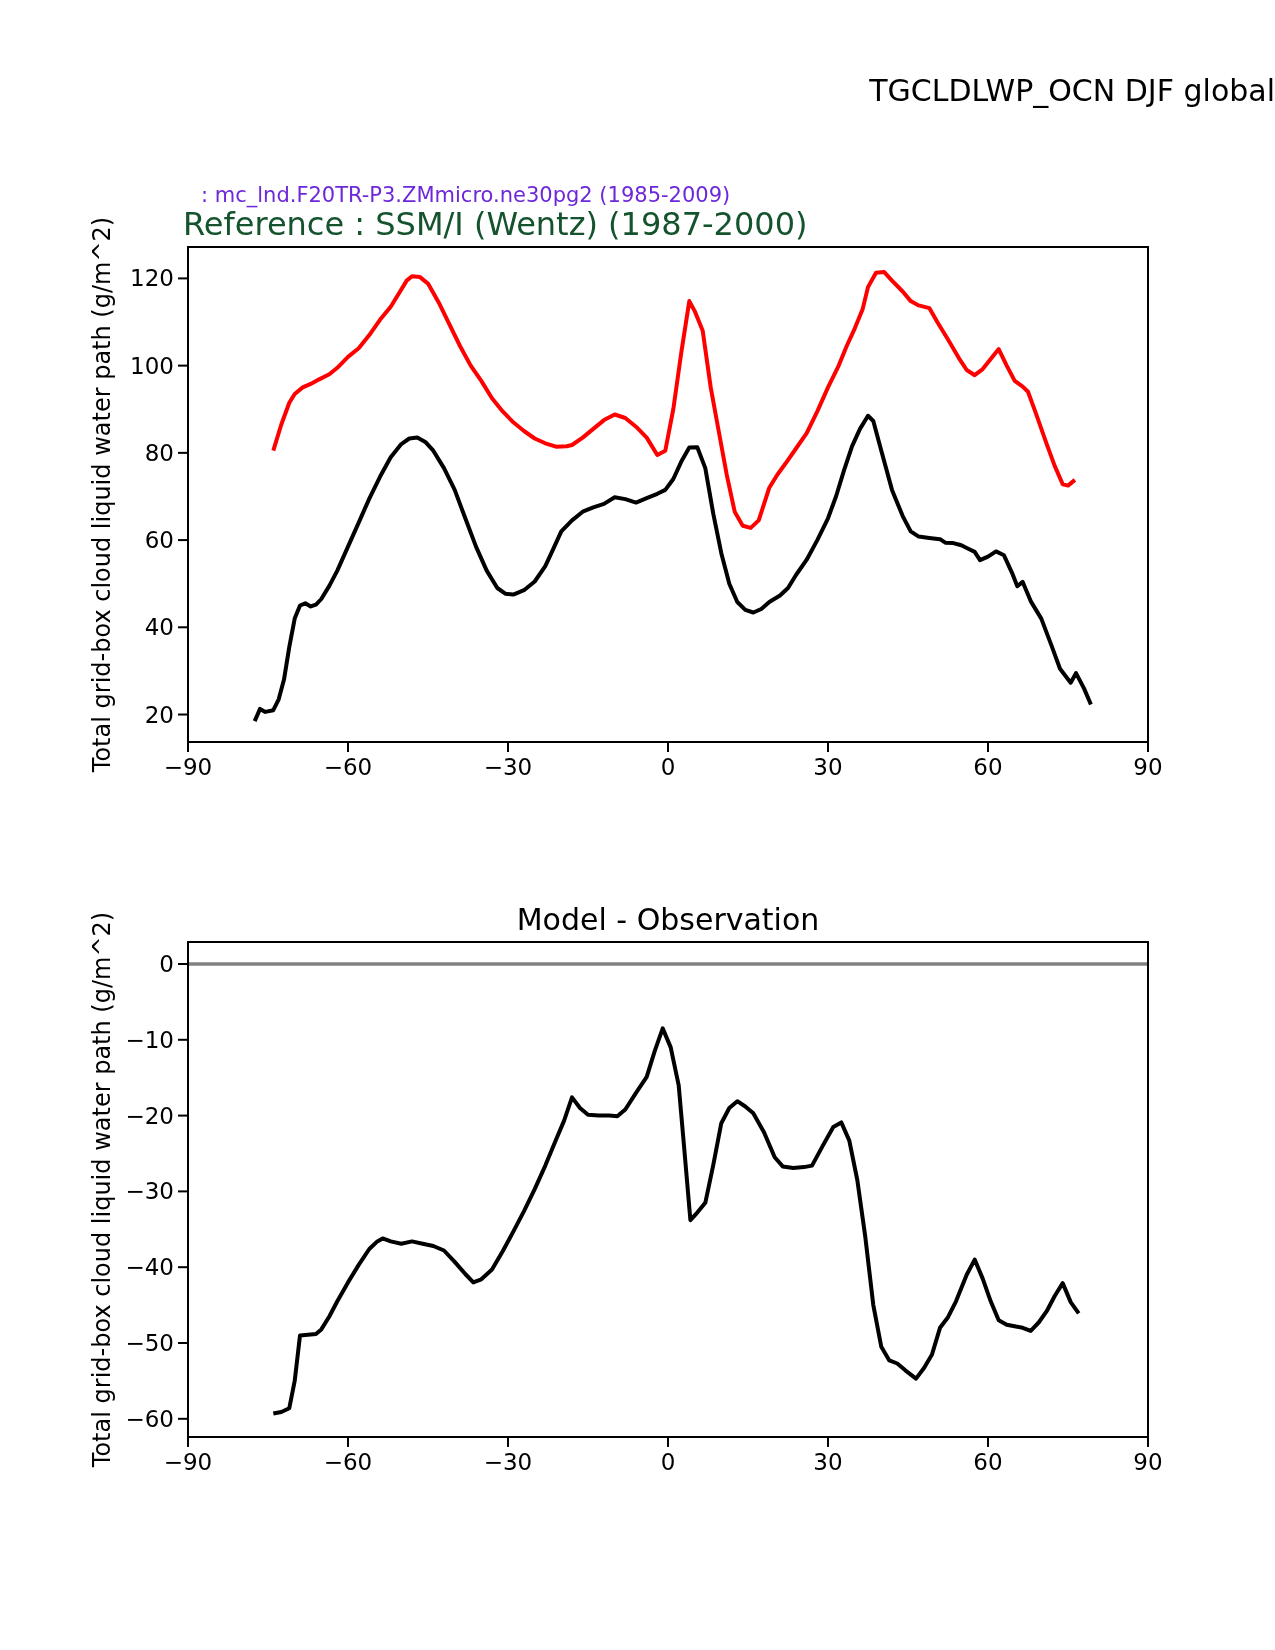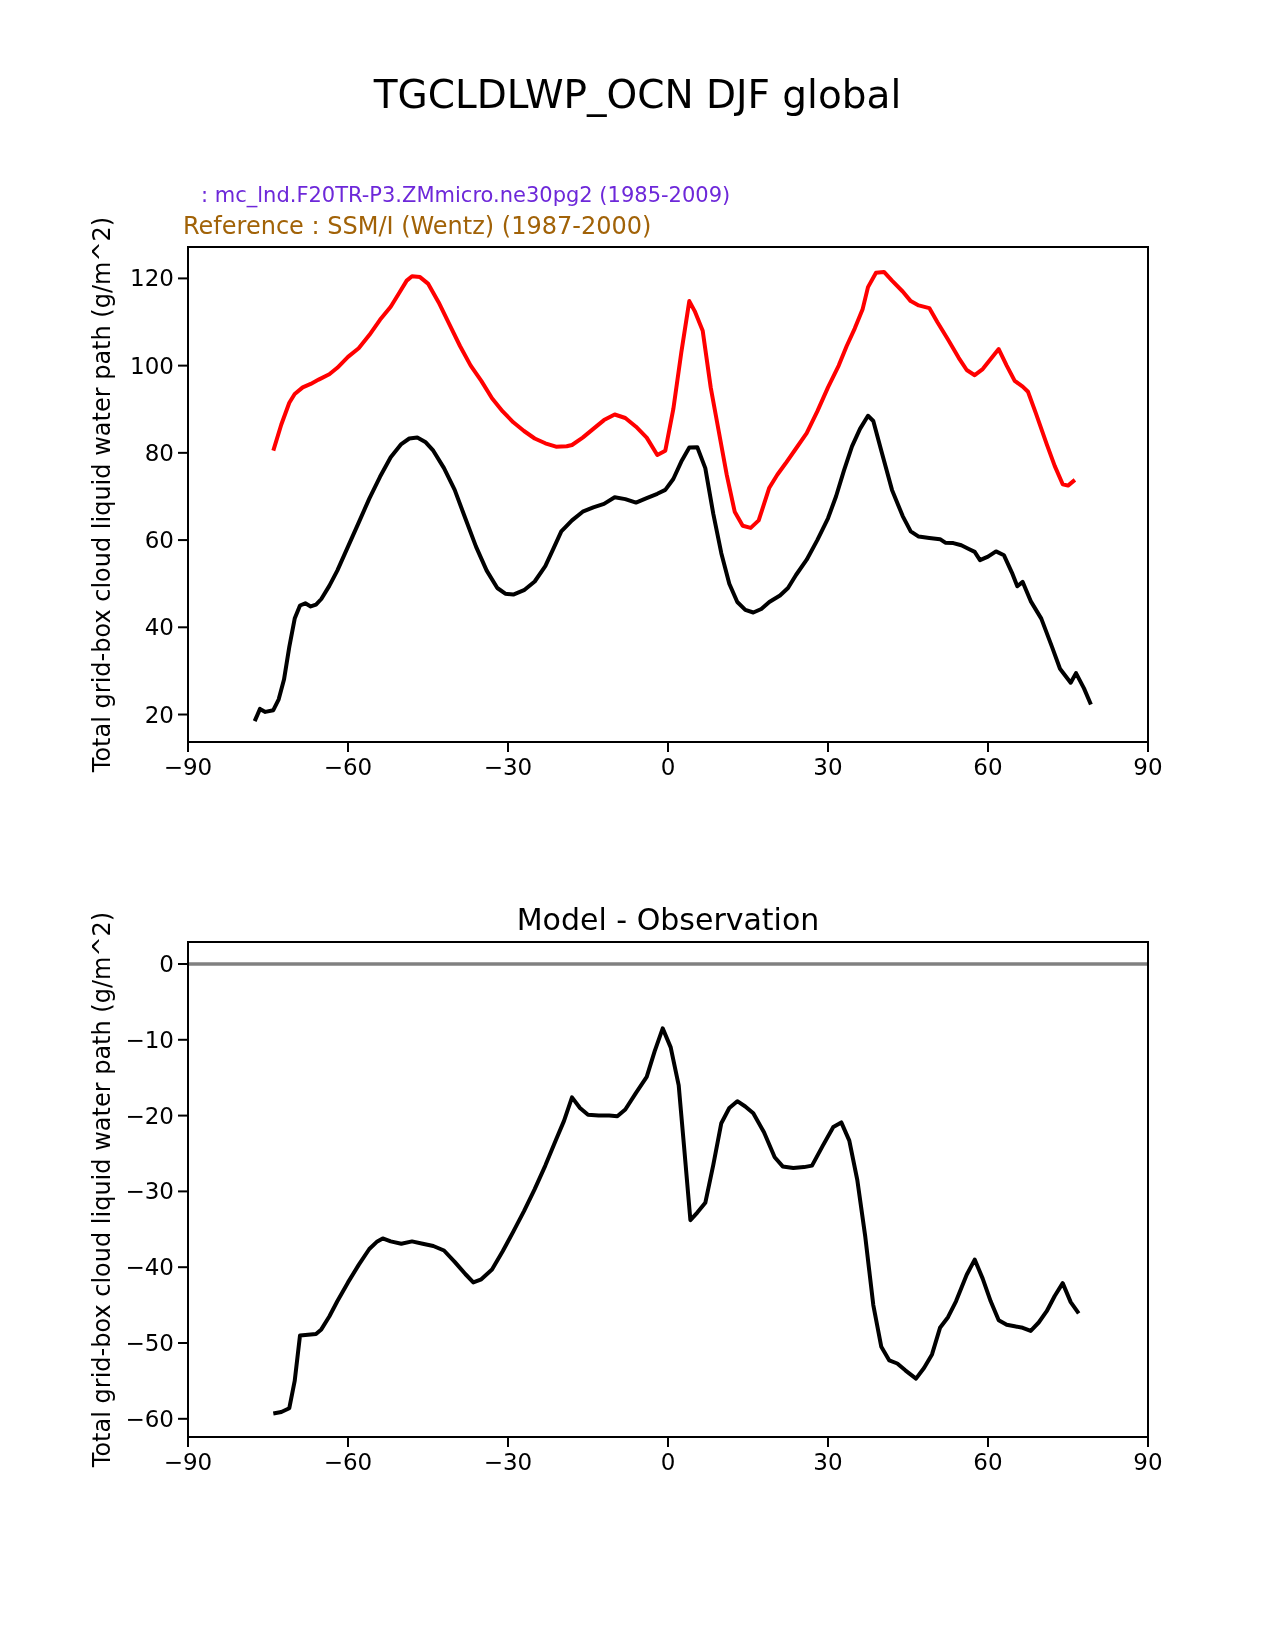--- a/index.html
+++ b/index.html
@@ -5,23 +5,23 @@
   html, body { margin: 0; padding: 0; background: #ffffff; }
   .figure {
     position: relative;
     width: 1275px;
     height: 1650px;
     background: #ffffff;
     font-family: "DejaVu Sans", sans-serif;
     overflow: hidden;
   }
   .txt { position: absolute; white-space: pre; line-height: 1.1; color: #000000; }
-  .suptitle { left: 0; top: 74px; width: 1275px; text-align: center; font-size: 39px; }
+  .suptitle { left: 0; top: 74px; width: 1275px; text-align: right; font-size: 30px; }
   .legend-model { left: 201px; top: 184px; font-size: 21px; color: #6d28d9; }
-  .legend-ref   { left: 183px; top: 213px; font-size: 24px; color: #a16207; }
+  .legend-ref   { left: 183px; top: 207px; font-size: 32px; color: #14532d; }
   .axes2-title  { left: 188px; top: 903px; width: 960px; text-align: center; font-size: 30px; }
   svg.canvas { position: absolute; left: 0; top: 0; }
   svg text { font-family: "DejaVu Sans", sans-serif; fill: #000000; }
   text.tick-label { font-size: 23px; }
   text.axis-label { font-size: 24px; }
 </style>
 </head>
 <body>
 
 <div class="figure">

